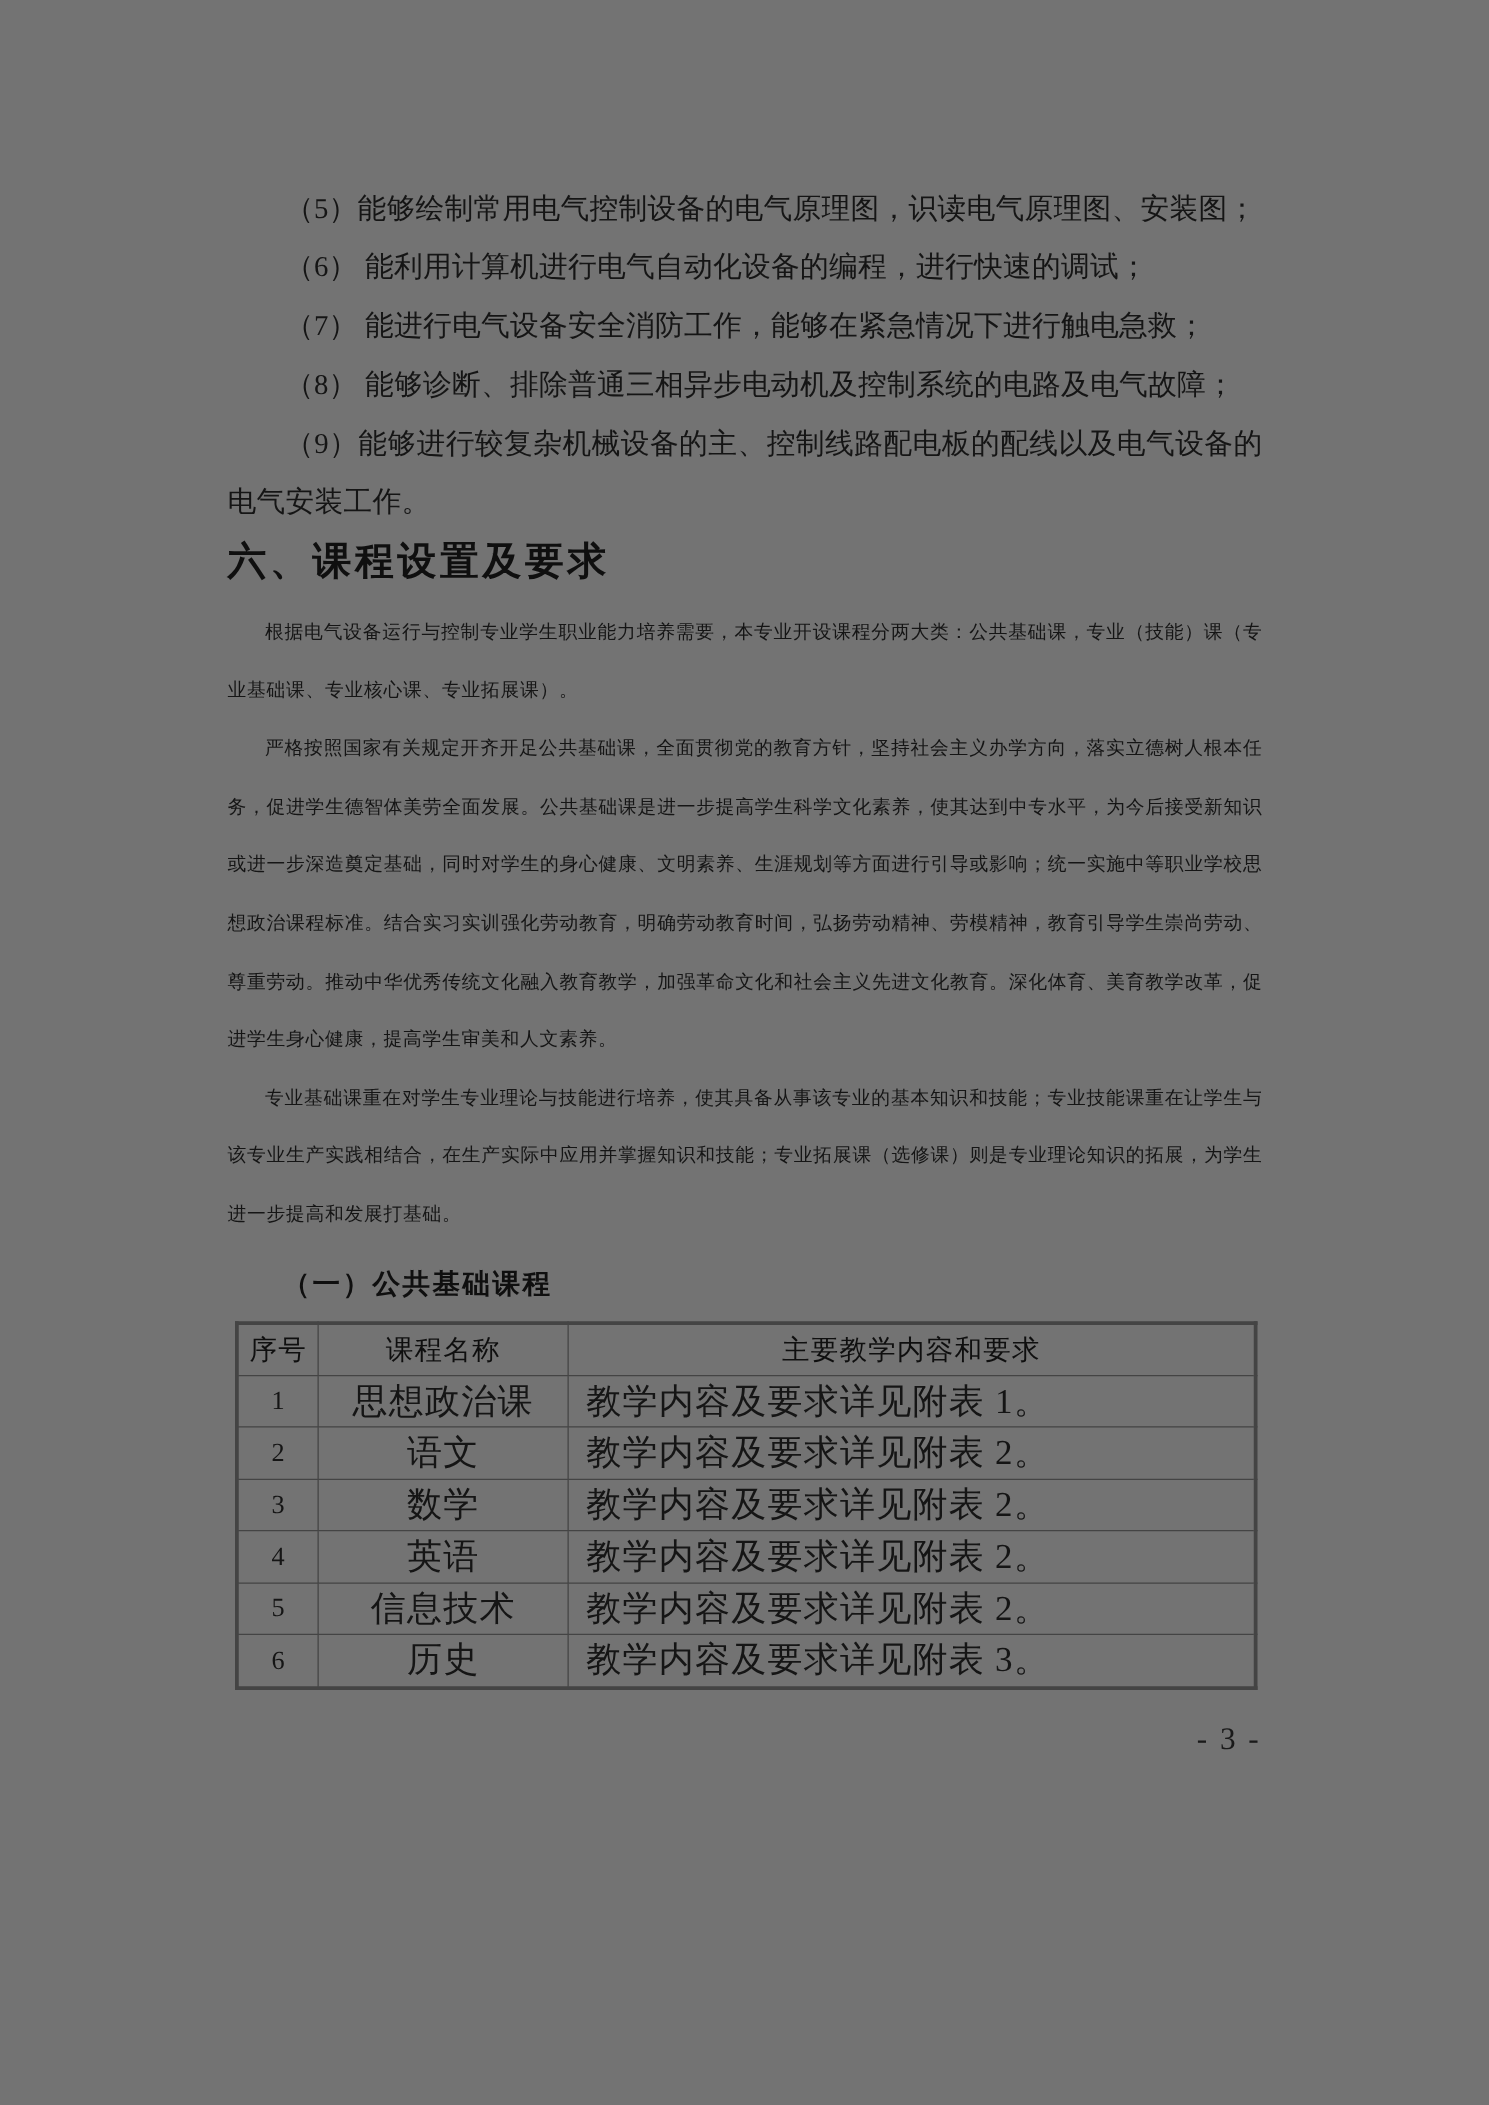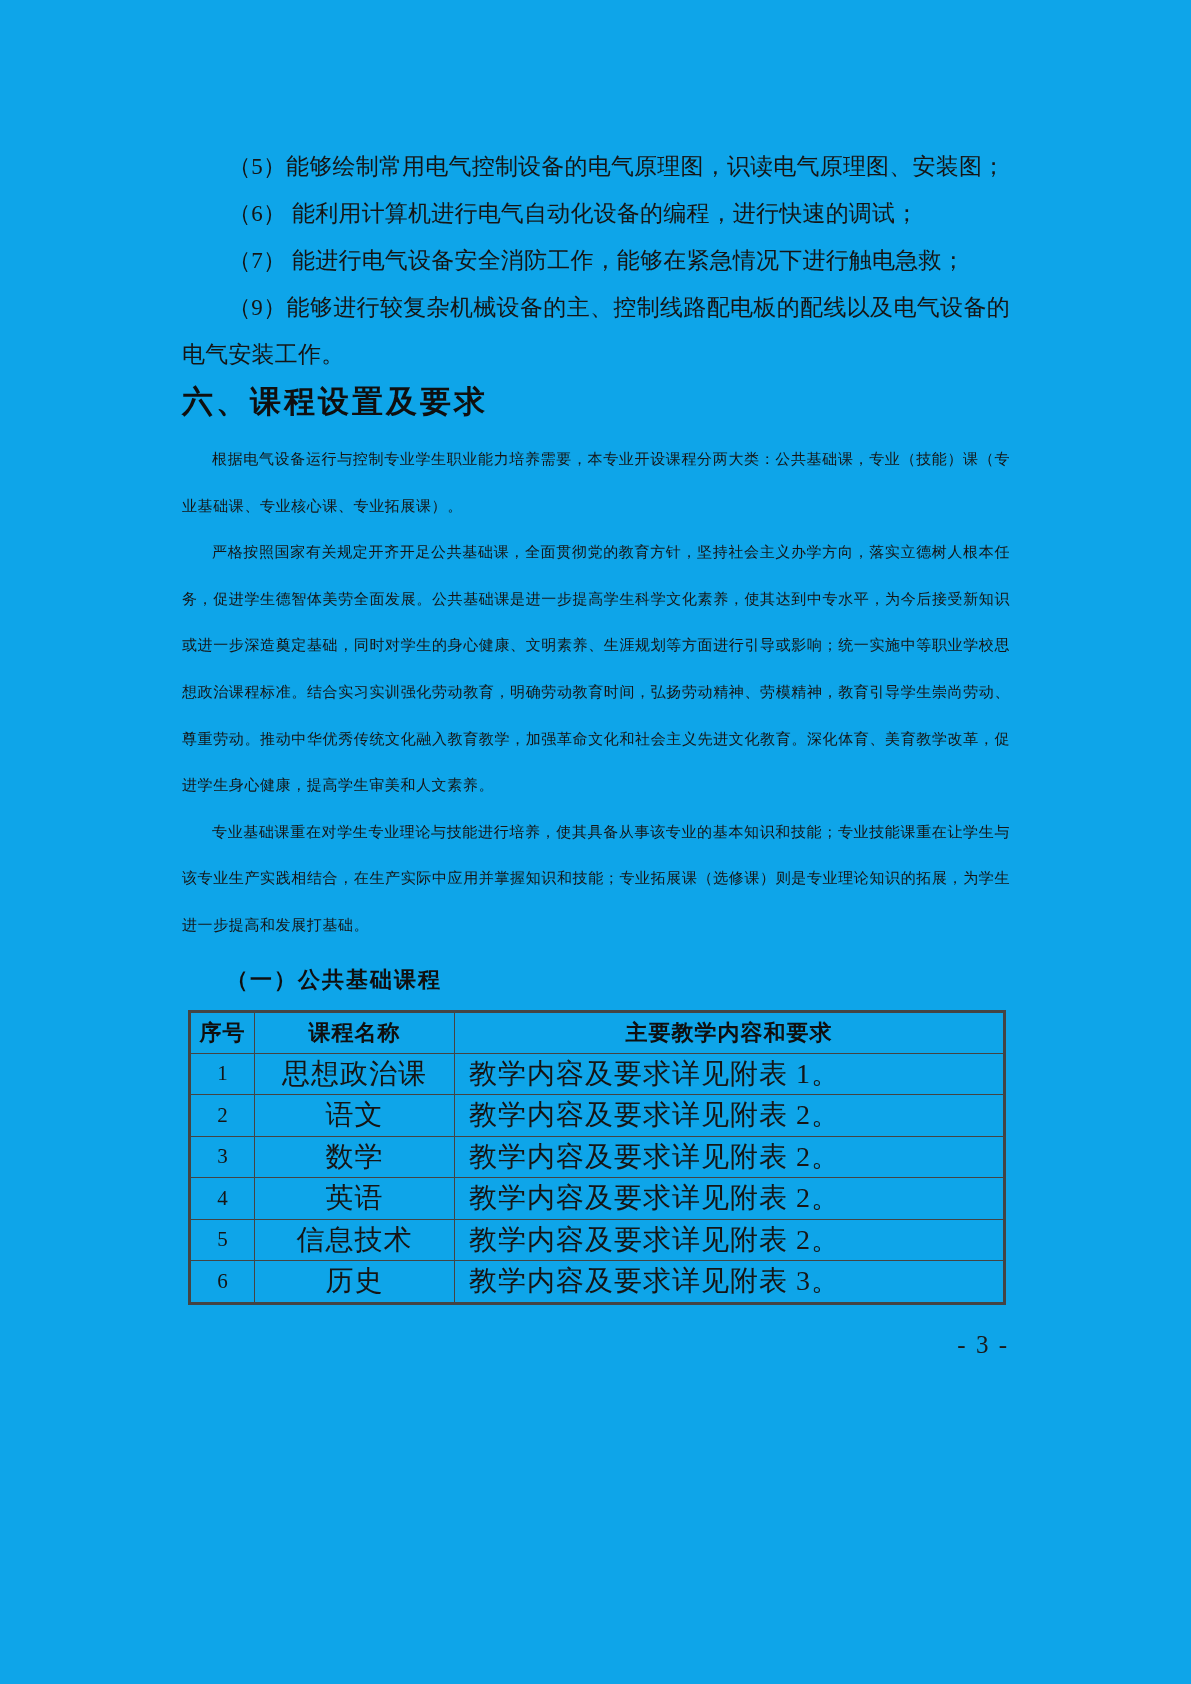--- a/index.html
+++ b/index.html
@@ -1,20 +1,20 @@
 <!DOCTYPE html>
 <html><head>
 <meta charset="utf-8">
 <style>
   html,body { margin:0; padding:0; background:#888; }
   .page {
     position:relative;
     width:1191px; height:1684px;
     margin:0 auto;
-    background:#0ea5e9;
+    background:#737373;
     overflow:hidden;
     color:#151515;
     font-family:"Liberation Serif","DejaVu Serif",serif;
   }
   .content {
     box-sizing:border-box;
     width:1191px;
     padding:143px 181px 0 182px;
   }
   p.req {
@@ -63,21 +63,21 @@
   }
   table.courses th, table.courses td {
     border:1px solid #444444;
     padding:0;
     overflow:hidden;
     white-space:nowrap;
   }
   table.courses th {
     height:40px;
     font-family:"Liberation Sans","DejaVu Sans",sans-serif;
-    font-weight:700;
+    font-weight:400;
     font-size:22px;
     letter-spacing:1px;
     text-align:center;
     vertical-align:middle;
     color:#0f0f0f;
   }
   table.courses td {
     height:40.5px;
     font-size:28px;
     letter-spacing:1px;
@@ -100,20 +100,21 @@
 </style>
 </head>
 <body>
 
 <div class="page">
   <div class="content">
 
     <p class="req">（5）能够绘制常用电气控制设备的电气原理图，识读电气原理图、安装图；</p>
     <p class="req">（6） 能利用计算机进行电气自动化设备的编程，进行快速的调试；</p>
     <p class="req">（7） 能进行电气设备安全消防工作，能够在紧急情况下进行触电急救；</p>
+    <p class="req">（8） 能够诊断、排除普通三相异步电动机及控制系统的电路及电气故障；</p>
     <p class="req">（9）能够进行较复杂机械设备的主、控制线路配电板的配线以及电气设备的电气安装工作。</p>
 
     <h1 class="sec">六、课程设置及要求</h1>
 
     <p class="body">根据电气设备运行与控制专业学生职业能力培养需要，本专业开设课程分两大类：公共基础课，专业（技能）课（专业基础课、专业核心课、专业拓展课）。</p>
     <p class="body">严格按照国家有关规定开齐开足公共基础课，全面贯彻党的教育方针，坚持社会主义办学方向，落实立德树人根本任务，促进学生德智体美劳全面发展。公共基础课是进一步提高学生科学文化素养，使其达到中专水平，为今后接受新知识或进一步深造奠定基础，同时对学生的身心健康、文明素养、生涯规划等方面进行引导或影响；统一实施中等职业学校思想政治课程标准。结合实习实训强化劳动教育，明确劳动教育时间，弘扬劳动精神、劳模精神，教育引导学生崇尚劳动、尊重劳动。推动中华优秀传统文化融入教育教学，加强革命文化和社会主义先进文化教育。深化体育、美育教学改革，促进学生身心健康，提高学生审美和人文素养。</p>
     <p class="body">专业基础课重在对学生专业理论与技能进行培养，使其具备从事该专业的基本知识和技能；专业技能课重在让学生与该专业生产实践相结合，在生产实际中应用并掌握知识和技能；专业拓展课（选修课）则是专业理论知识的拓展，为学生进一步提高和发展打基础。</p>
 
     <h2 class="subsec">（一）公共基础课程</h2>
 

